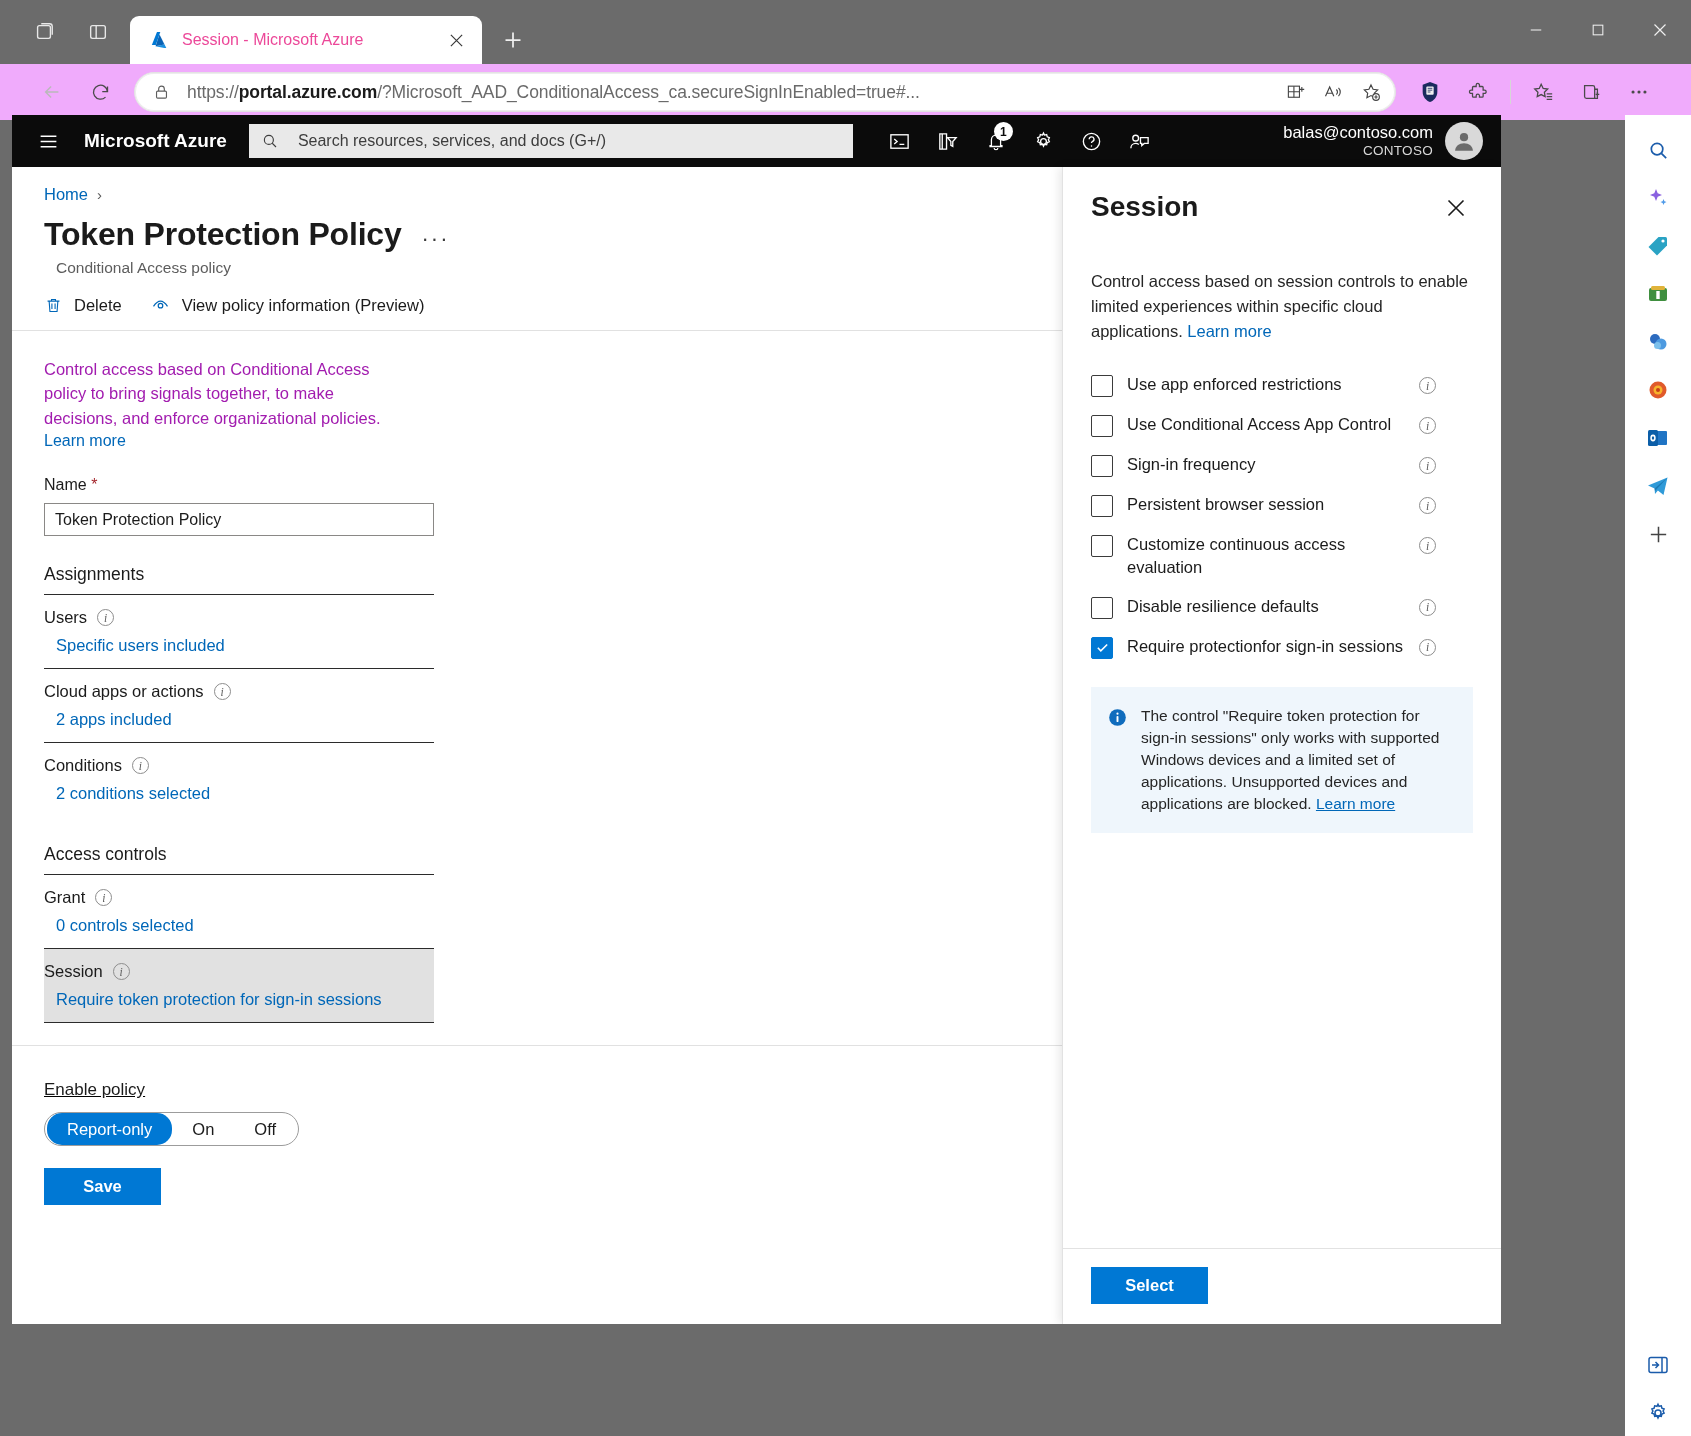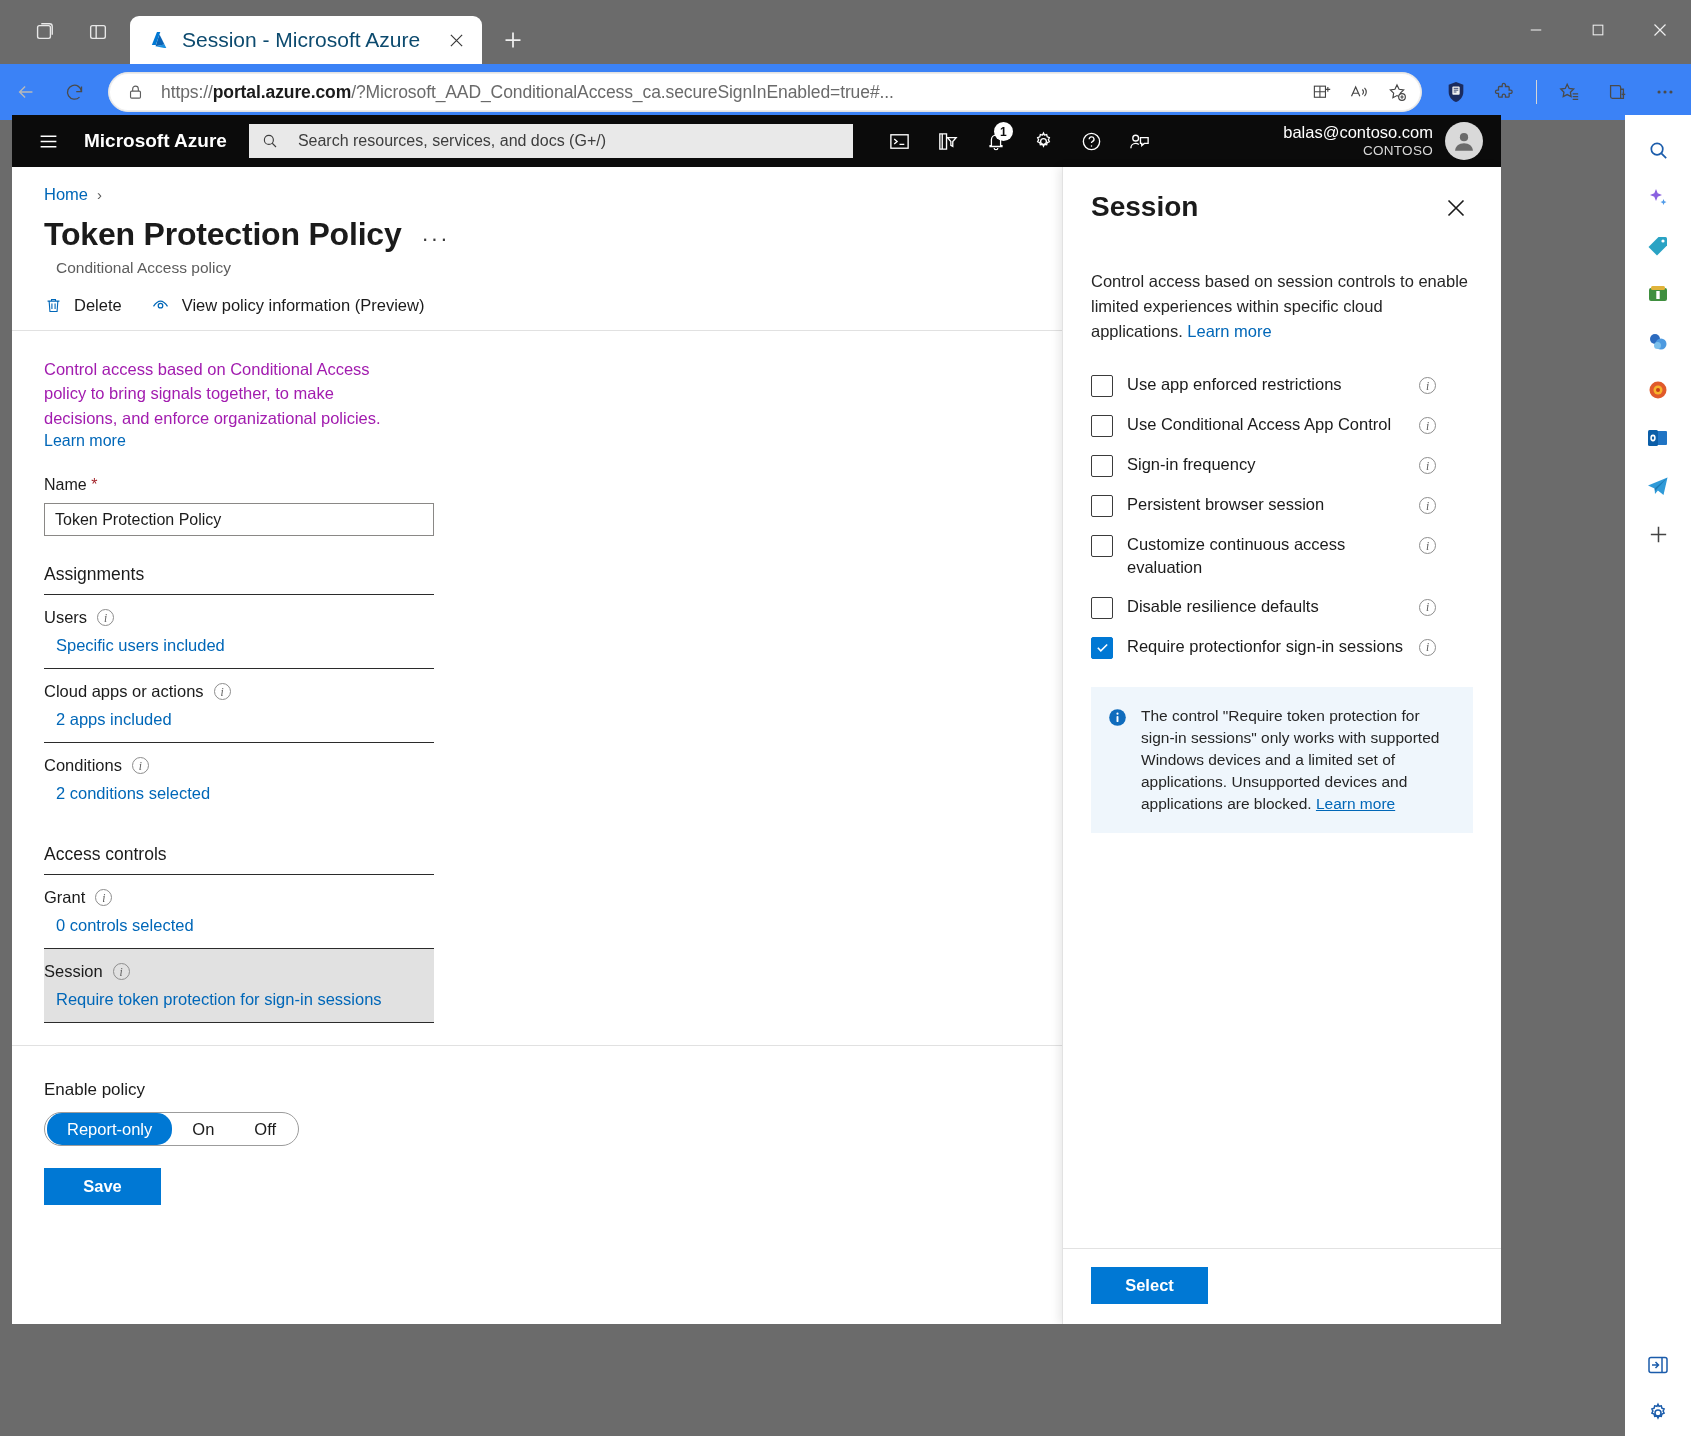--- a/index.html
+++ b/index.html
@@ -24,39 +24,39 @@
   }
   .tb-sq svg { display: block; }
 
   .tab {
     height: 48px; width: 352px; background: #ffffff;
     border-radius: 9px 9px 0 0; display: flex; align-items: center;
     padding: 0 12px 0 18px; gap: 12px; margin-left: 10px;
   }
   .tab-favicon { width: 22px; height: 22px; flex: 0 0 auto; }
   .tab-title {
-    flex: 1; font-size: 21px; color: #0c4a6e; white-space: nowrap;
+    flex: 1; font-size: 16px; color: #ec4899; white-space: nowrap;
     overflow: hidden; text-overflow: ellipsis;
   }
   .tab-close { width: 28px; height: 28px; display:flex; align-items:center; justify-content:center; border-radius: 4px; color:#444; }
   .tab-new {
     width: 34px; height: 34px; margin-left: 14px; margin-bottom: 7px;
     display: flex; align-items: center; justify-content: center; color: #f0f0f0;
   }
   .win-controls {
     position: absolute; right: 0; top: 0; height: 60px; display: flex; align-items: center;
   }
   .win-btn {
     width: 62px; height: 60px; display: flex; align-items: center; justify-content: center;
     color: #efefef;
   }
 
   .toolbar {
-    height: 56px; background: #3b82f6; display: flex; align-items: center;
-    padding: 0 4px; gap: 4px;
+    height: 56px; background: #f0abfc; display: flex; align-items: center;
+    padding: 0 30px; gap: 4px;
   }
   .tb-btn {
     width: 44px; height: 44px; display: flex; align-items: center; justify-content: center;
     border-radius: 6px; color: #4a4a4a; flex: 0 0 auto;
   }
   .tb-btn.faded { color: #b9b9b9; }
   .omnibox {
     flex: 1; height: 40px; background: #ffffff; border: 1px solid #e3e3e3;
     border-radius: 20px; display: flex; align-items: center; padding: 0 6px 0 18px;
     margin: 0 8px; min-width: 0; box-shadow: inset 0 0 0 1px #ededed;
@@ -148,21 +148,21 @@
 
   .info-i {
     width: 17px; height: 17px; border-radius: 50%; border: 1px solid #8d8d8d;
     display: inline-flex; align-items: center; justify-content: center;
     font-size: 11.5px; color: #5c5c5c; font-style: italic; font-family: "Liberation Serif", serif;
     flex: 0 0 auto;
   }
 
   .footer-sep { margin-top: 22px; height: 1px; background: #e1e1e1; width: 1050px; margin-left: -32px; }
 
-  .enable-wrap { padding: 34px 32px 0; }
+  .enable-wrap { padding: 34px 32px 0; text-decoration: underline; }
   .enable-label { font-size: 17px; color: #1b1b1b; margin-bottom: 12px; }
   .seg {
     display: inline-flex; align-items: center; border: 1px solid #9c9c9c; border-radius: 18px;
     height: 34px; padding: 2px; background: #fff;
   }
   .seg-opt {
     height: 32px; padding: 0 20px; border-radius: 15px; display: flex; align-items: center;
     font-size: 16.5px; color: #1b1b1b;
   }
   .seg-opt.active { background: #0078d4; color: #ffffff; }

